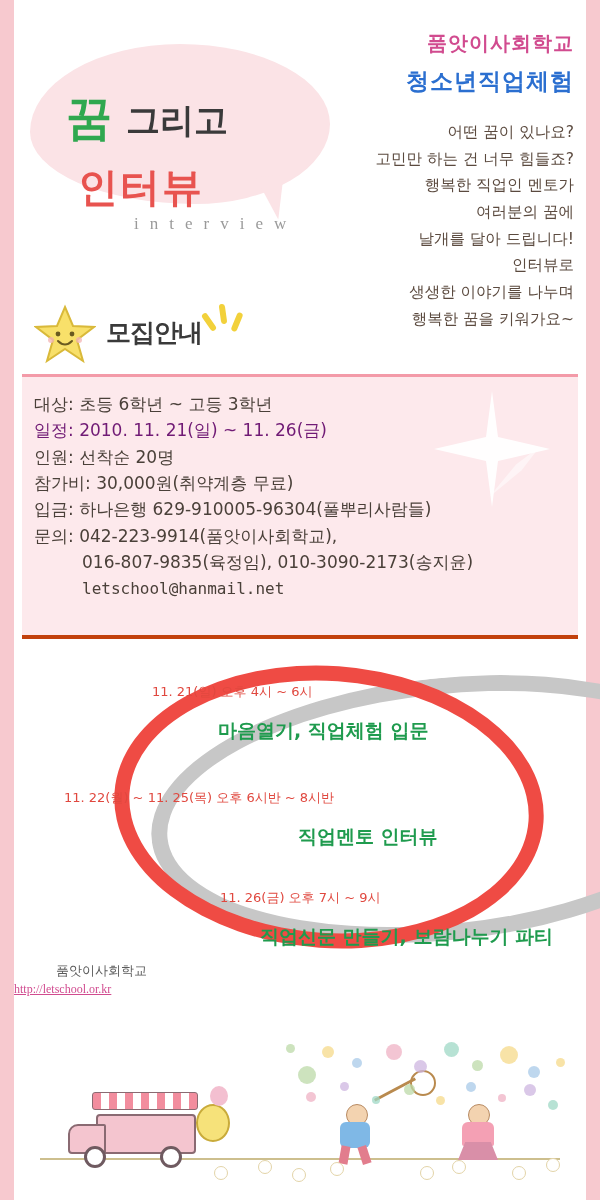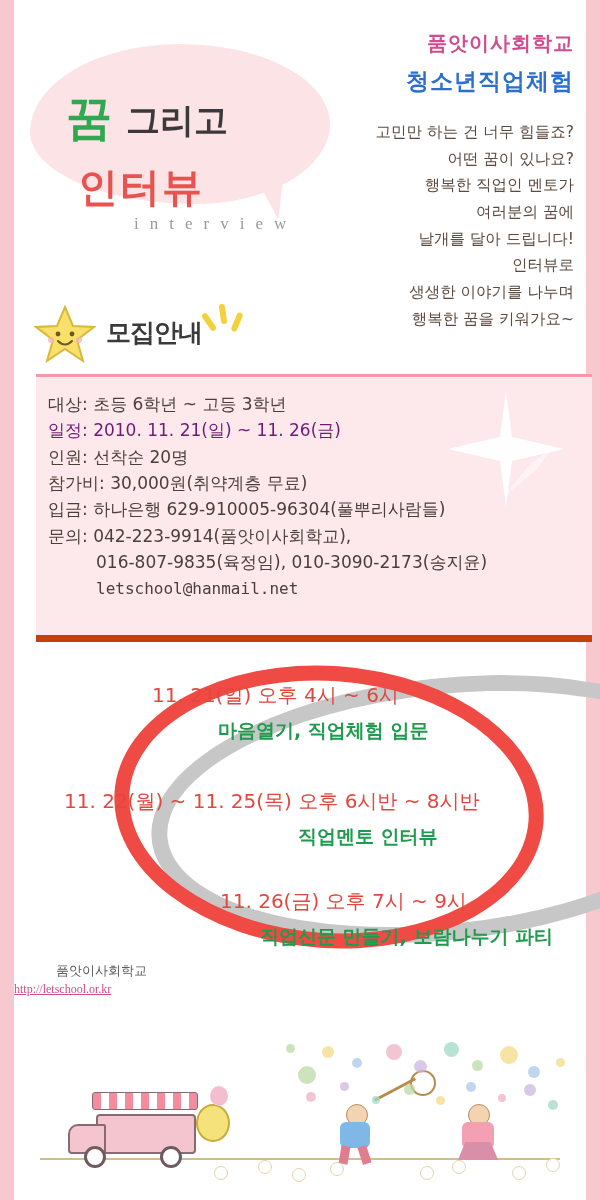--- a/index.html
+++ b/index.html
@@ -168,27 +168,27 @@
     background: #f2d13b;
     border-radius: 3px;
   }
   .spark i:nth-child(1) { left: 4px;  top: 12px; transform: rotate(-35deg); }
   .spark i:nth-child(2) { left: 18px; top: 4px;  transform: rotate(-8deg); }
   .spark i:nth-child(3) { left: 32px; top: 12px; transform: rotate(22deg); }
 
   
   .info-box {
     position: absolute;
-    left: 36px;
+    left: 22px;
     top: 374px;
     width: 556px;
     height: 258px;
     background: #fde9ec;
     border-top: 3px solid #f39aa8;
-    border-bottom: 7px solid #c2410c;
+    border-bottom: 4px solid #c2410c;
   }
   .burst {
     position: absolute;
     right: 26px;
     top: 12px;
     width: 120px;
     height: 120px;
     pointer-events: none;
   }
   .info-lines {
@@ -232,21 +232,21 @@
     left: 92px;
     top: 16px;
     width: 400px;
     height: 252px;
     border: 15px solid #ef4b44;
     border-radius: 50%;
     transform: rotate(4deg);
   }
   .sch-row { position: absolute; white-space: nowrap; }
   .sch-time {
-    font-size: 20px;
+    font-size: 13px;
     color: #e0483f;
     font-family: "DejaVu Sans", sans-serif;
   }
   .sch-title {
     font-size: 19px;
     font-weight: bold;
     color: #1f9b4e;
     font-family: "DejaVu Sans", sans-serif;
   }
   .r1-time { left: 130px; top: 32px; }
@@ -377,22 +377,22 @@
     <div class="logo-kkum">꿈</div>
     <div class="logo-geurigo">그리고</div>
     <div class="logo-interview-kr">인터뷰</div>
     <div class="logo-interview-en">interview</div>
   </div>
 
   <div class="head-right">
     <div class="org-name">품앗이사회학교</div>
     <div class="program-name">청소년직업체험</div>
     <div class="head-copy">
+        <div>어떤 꿈이 있나요?</div>
         <div>고민만 하는 건 너무 힘들죠?</div>
-        <div>어떤 꿈이 있나요?</div>
         <div>행복한 직업인 멘토가</div>
         <div>여러분의 꿈에</div>
         <div>날개를 달아 드립니다!</div>
         <div>인터뷰로</div>
         <div>생생한 이야기를 나누며</div>
         <div>행복한 꿈을 키워가요~</div>
       </div>
   </div>
 
   <div class="recruit-head">

